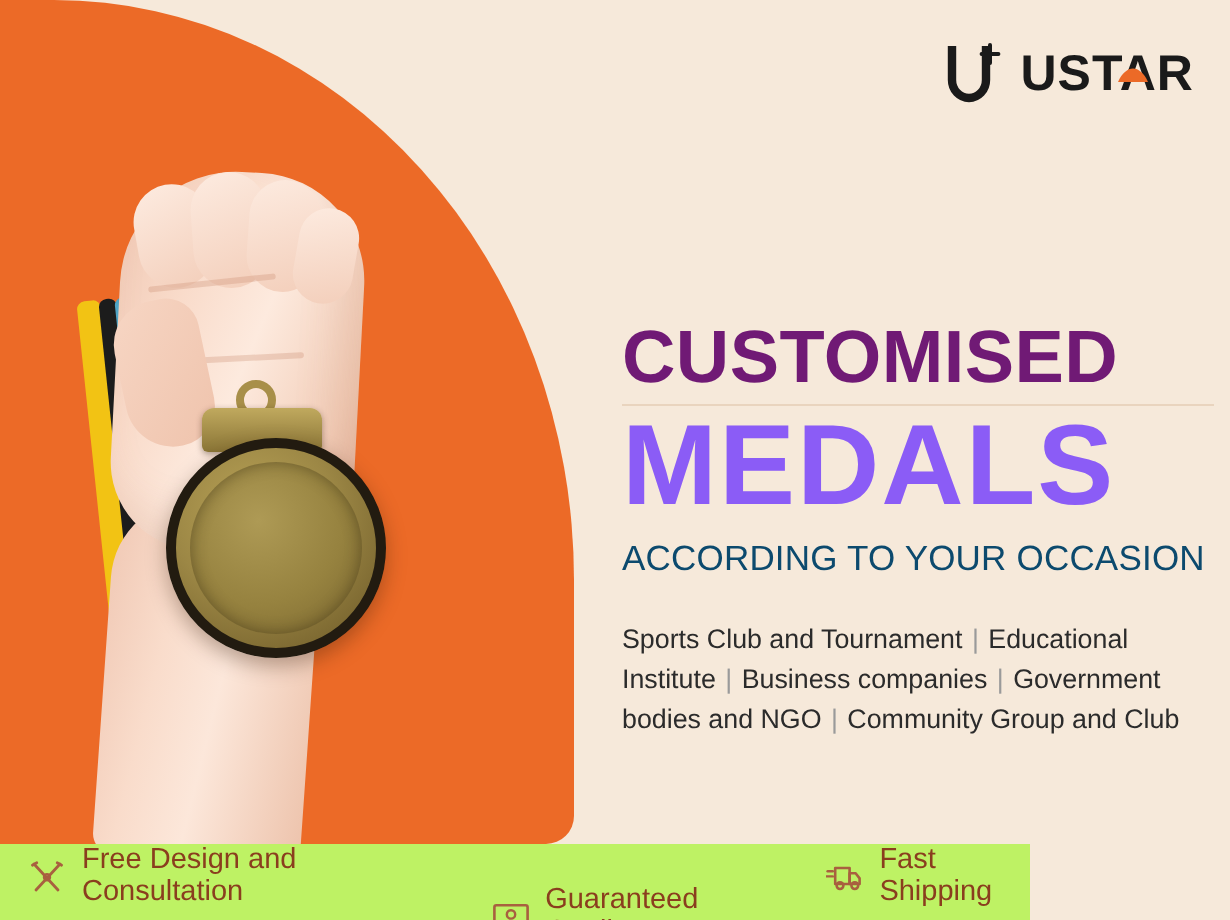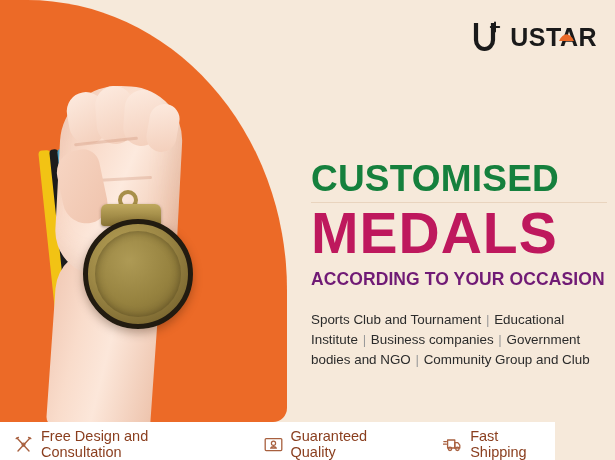--- a/index.html
+++ b/index.html
@@ -242,68 +242,68 @@
 
   .copy {
     position: absolute;
     left: 311px;
     top: 160px;
     width: 296px;
   }
   .headline-1 {
     font-size: 37px;
     font-weight: bold;
-    color: #15803d;
+    color: #701a75;
     letter-spacing: 0.2px;
     line-height: 1.05;
     white-space: nowrap;
   }
   .divider {
     height: 1px;
     background: #E9D4BE;
     margin: 3px 0 2px 0;
   }
   .headline-2 {
     font-size: 57px;
     font-weight: bold;
-    color: #be185d;
+    color: #8b5cf6;
     letter-spacing: 1px;
     line-height: 1.0;
     white-space: nowrap;
   }
   .subhead {
     margin-top: 7px;
     font-size: 17.5px;
-    font-weight: bold;
-    color: #701a75;
+    font-weight: normal;
+    color: #0c4a6e;
     letter-spacing: 0.1px;
     white-space: nowrap;
   }
   .body-copy {
     margin-top: 20px;
     font-size: 13.4px;
     color: #2B2B2B;
     line-height: 1.5;
     text-align: left;
   }
   .body-copy .sep {
     color: #9A9A9A;
     padding: 0 1px;
   }
 
   
   .bottom-bar {
     position: absolute;
     left: 0;
     bottom: 0;
-    width: 555px;
+    width: 515px;
     height: 38px;
-    background: #ffffff;
+    background: #bef264;
     display: flex;
-    align-items: flex-end;
+    align-items: flex-start;
   }
   .feature {
     display: flex;
     align-items: center;
     gap: 8px;
     color: #8A3E1E;
     font-size: 14.5px;
     font-weight: normal;
   }
   .feature-1 { margin-left: 14px; }

